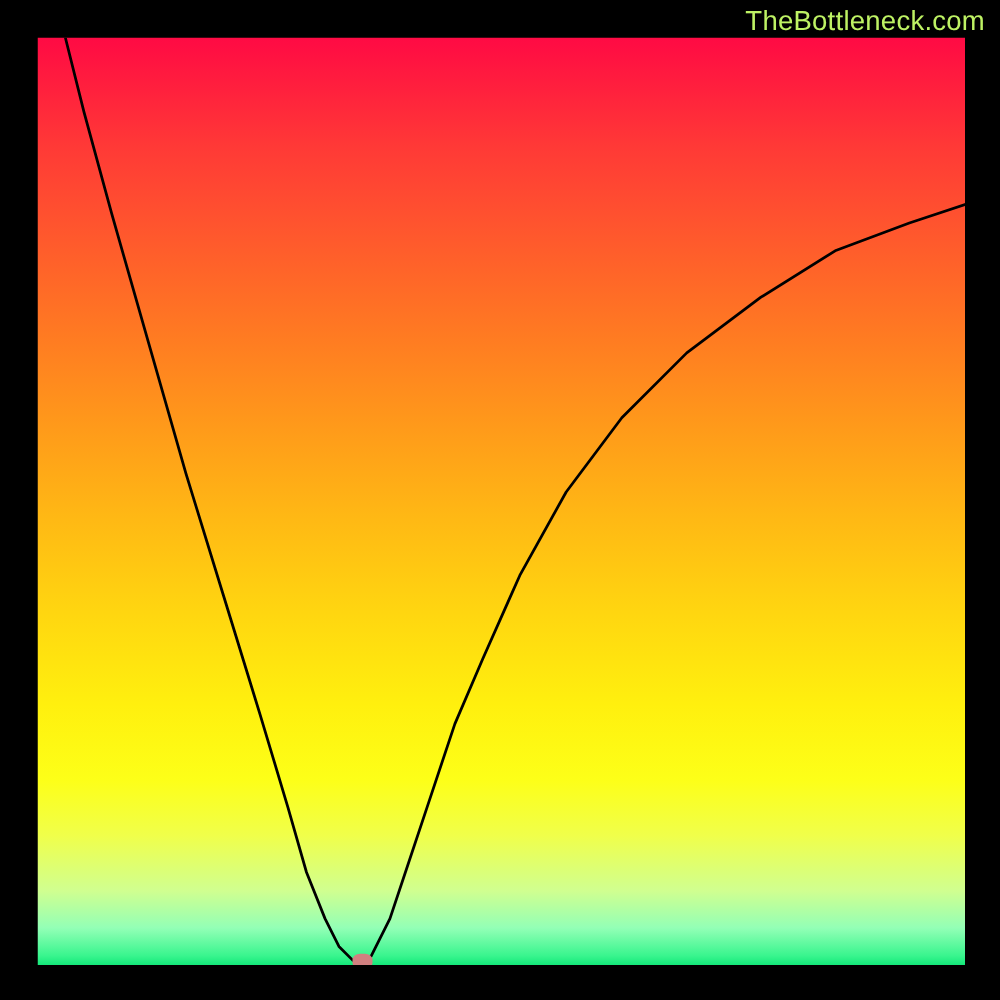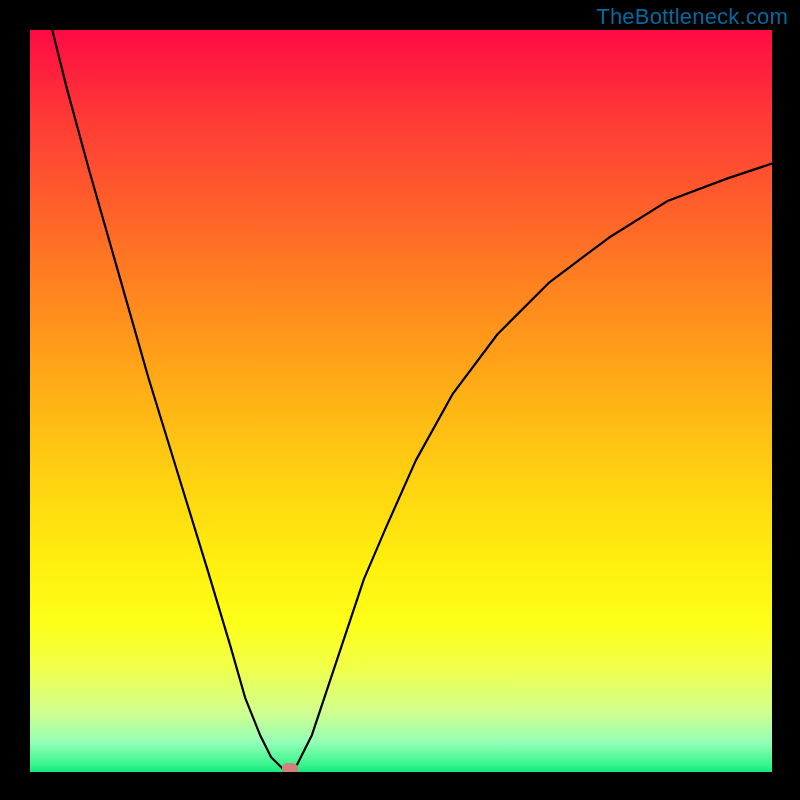--- a/index.html
+++ b/index.html
@@ -8,21 +8,21 @@
     height: 800px;
     background: #000;
     position: relative;
     font-family: Arial, sans-serif;
     overflow: hidden;
   }
   .watermark {
     position: absolute;
     top: 4px;
     right: 12px;
-    color: #0369a1;
+    color: #bef264;
     font-size: 22px;
     font-weight: 500;
     z-index: 20;
     letter-spacing: 0.2px;
   }
   .plot-area {
     position: absolute;
     left: 30px;
     top: 30px;
     width: 742px;

